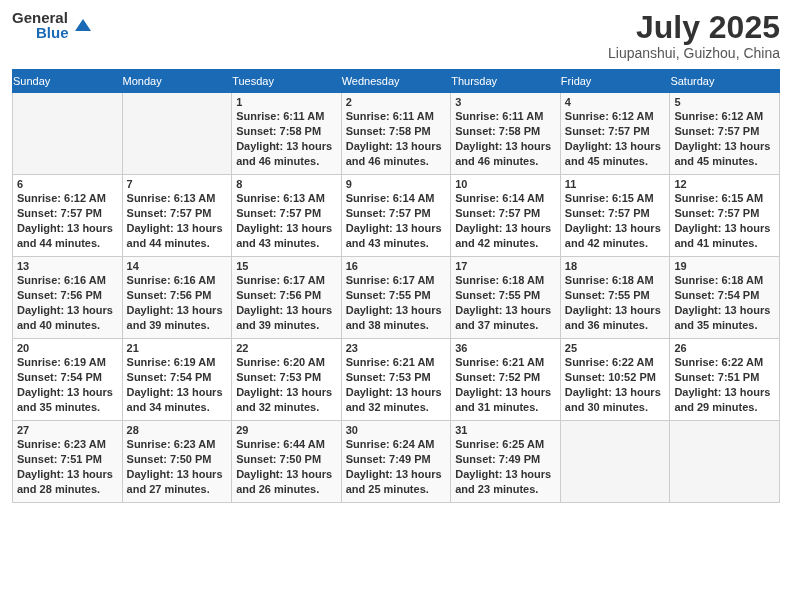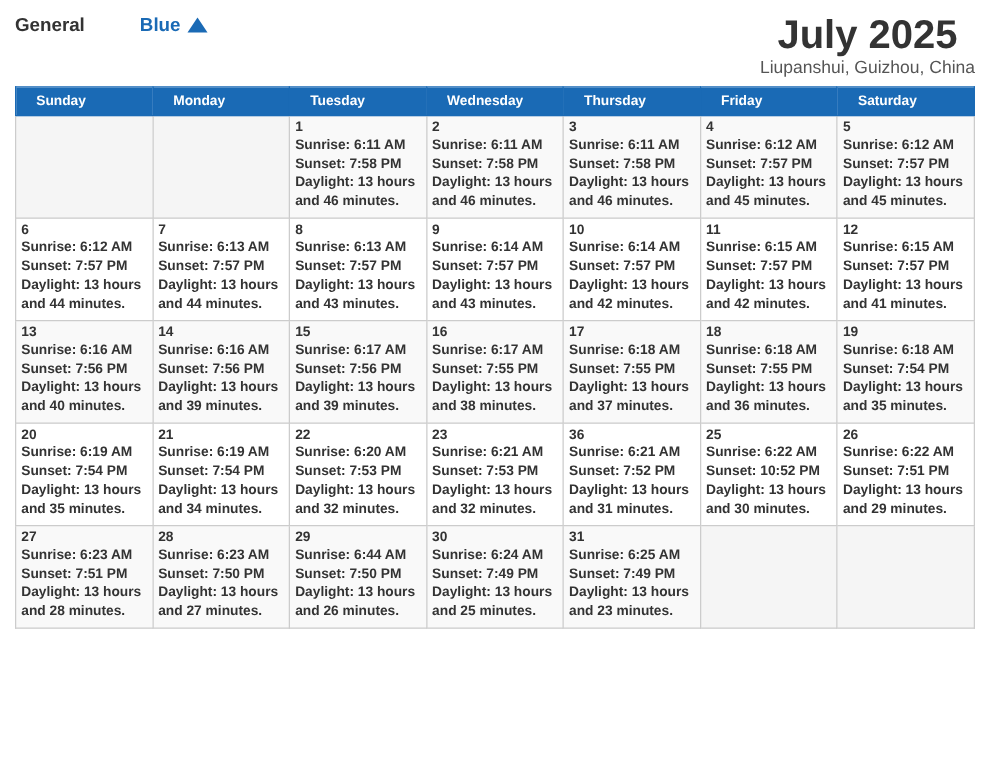--- a/index.html
+++ b/index.html
@@ -20,64 +20,63 @@
       align-items: flex-start;
       margin-bottom: 8px;
     }
     .logo {
       display: flex;
       align-items: center;
       gap: 2px;
     }
     .logo-text {
       display: flex;
-      flex-direction: row;
+      flex-direction: column;
       line-height: 1;
-      gap: 20px;
     }
     .logo-general {
       font-size: 15px;
       font-weight: bold;
       color: #333;
     }
     .logo-blue {
       font-size: 15px;
       font-weight: bold;
       color: #1a6ab5;
       margin-left: 24px;
     }
     .logo-icon {
       width: 20px;
       height: 20px;
       margin-left: 2px;
     }
     .title-block {
-      text-align: center;
+      text-align: right;
     }
     .calendar-title {
       font-size: 32px;
       font-weight: bold;
       color: #333;
       line-height: 1.1;
     }
     .calendar-subtitle {
       font-size: 14px;
       color: #555;
     }
     table {
       width: 100%;
       border-collapse: collapse;
       table-layout: fixed;
     }
     thead tr th {
       background-color: #1a6ab5;
       color: #fff;
       font-size: 11px;
-      font-weight: bold;
-      padding: 5px 16px;
+      font-weight: normal;
+      padding: 5px 0;
       text-align: left;
       border: 1px solid #1a6ab5;
     }
     tbody tr td {
       border: 1px solid #ccc;
       vertical-align: top;
       padding: 3px 4px;
       font-size: 8.5px;
       color: #333;
       height: 82px;

